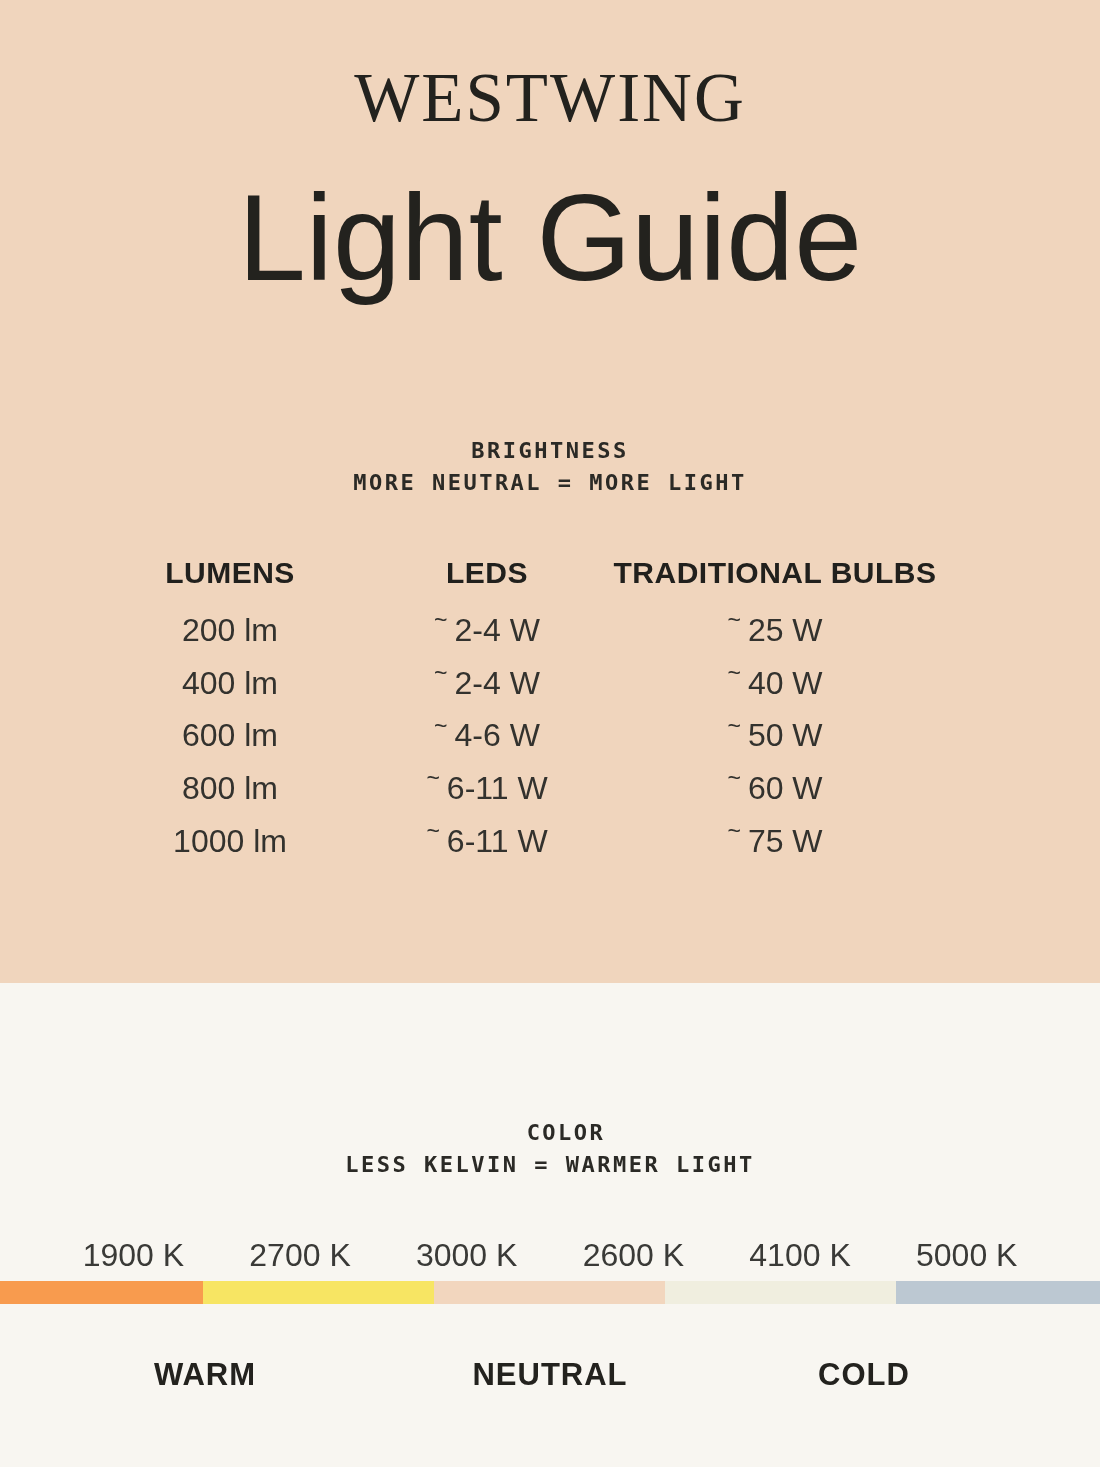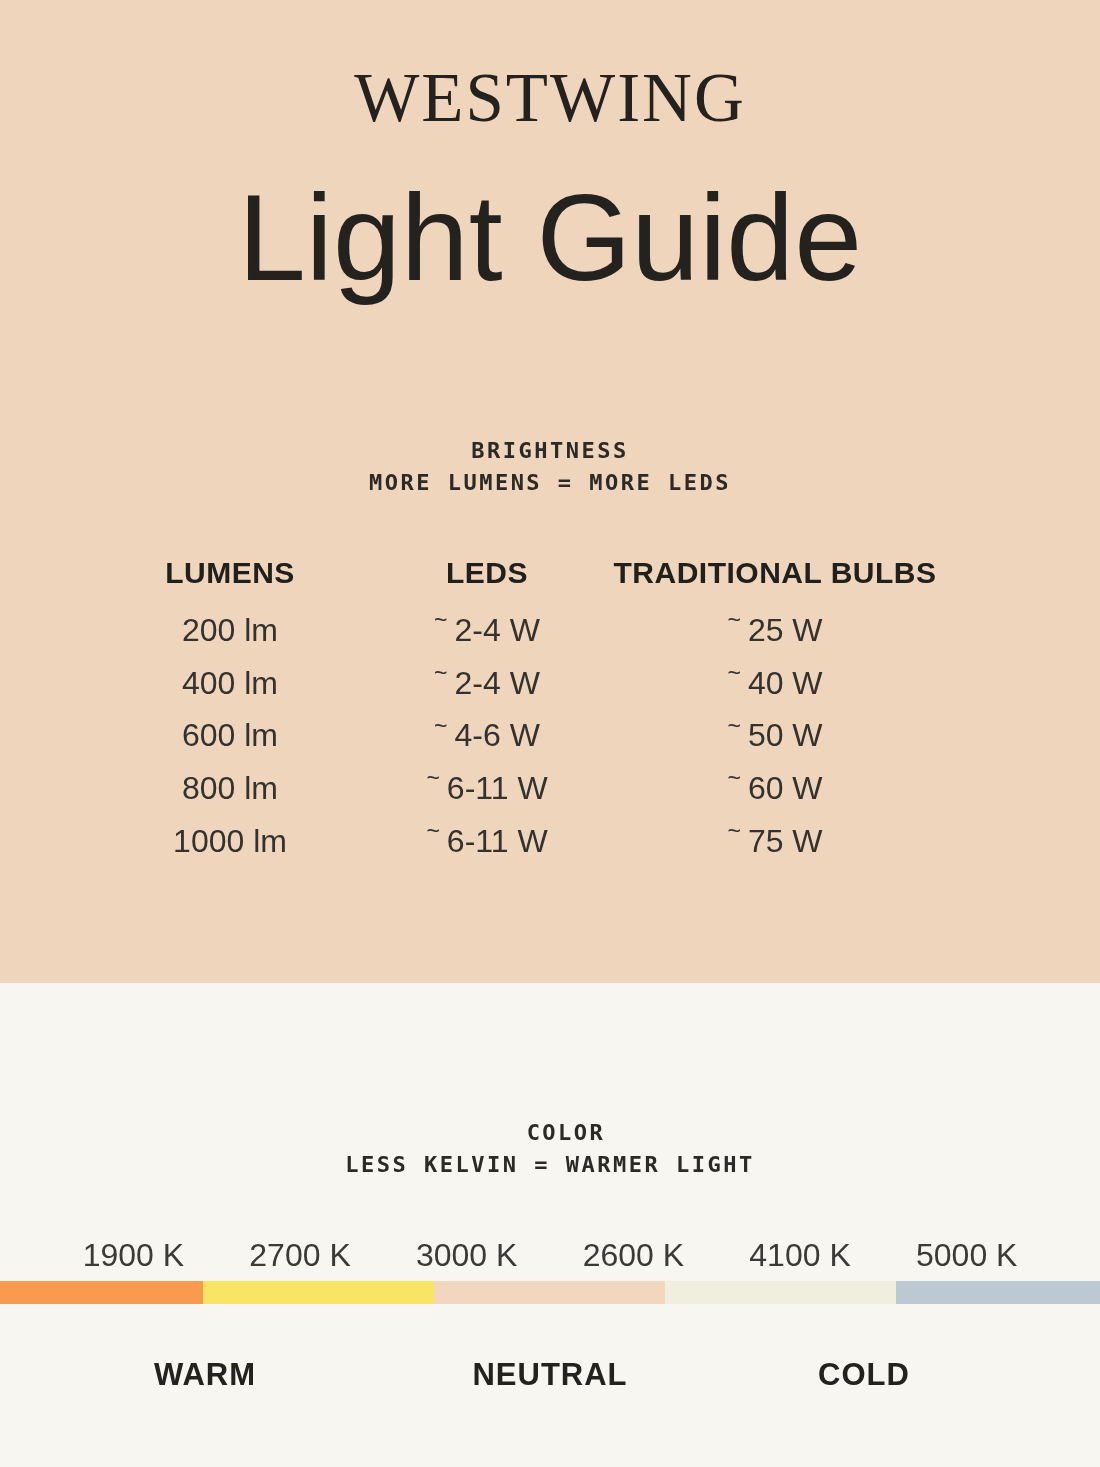--- a/index.html
+++ b/index.html
@@ -139,21 +139,21 @@
 </head>
 <body>
 
 <div class="page">
 
   <div class="section-top">
     <div class="abs-center brand">WESTWING</div>
     <div class="abs-center title">Light Guide</div>
 
     <div class="abs-center mono-label brightness-label">BRIGHTNESS</div>
-    <div class="abs-center mono-label brightness-sub">MORE LUMENS = MORE LEDS</div>
+    <div class="abs-center mono-label brightness-sub">MORE NEUTRAL = MORE LIGHT</div>
 
     <div class="lumen-table-head">
       <div>LUMENS</div>
       <div>LEDS</div>
       <div>TRADITIONAL BULBS</div>
     </div>
 
     <div class="lumen-rows">
       <div class="lumen-row">
         <div>200 lm</div>

